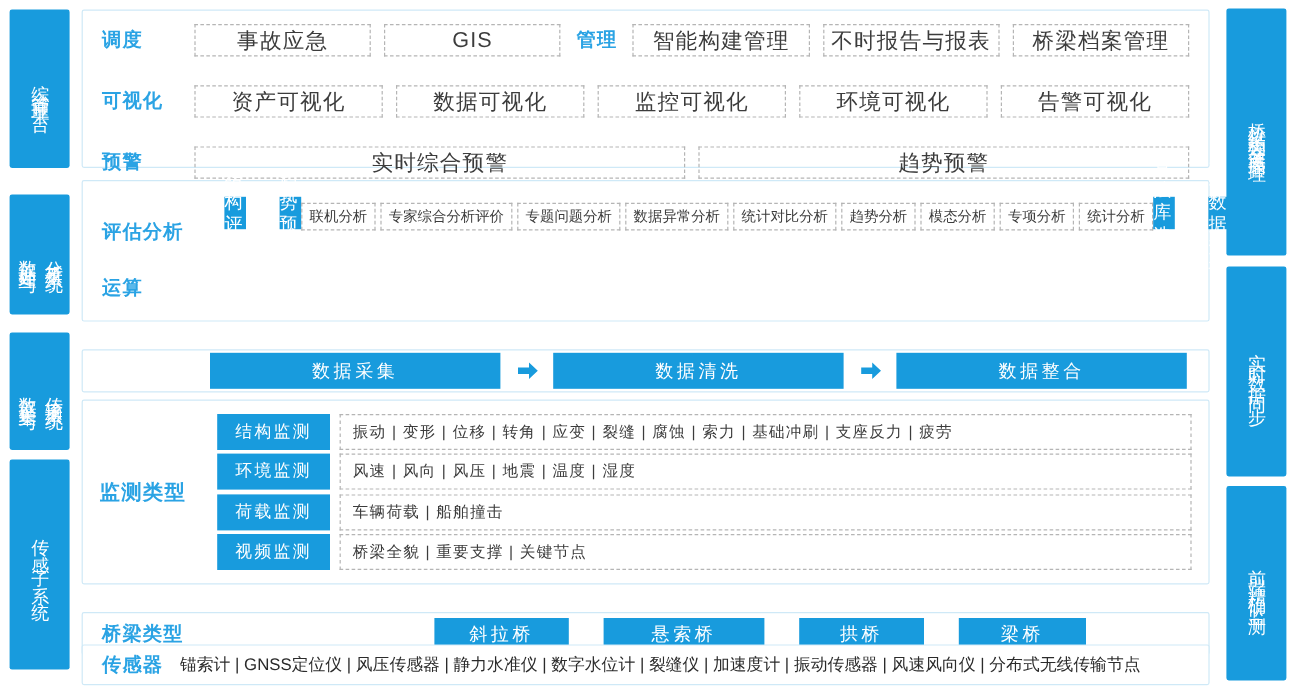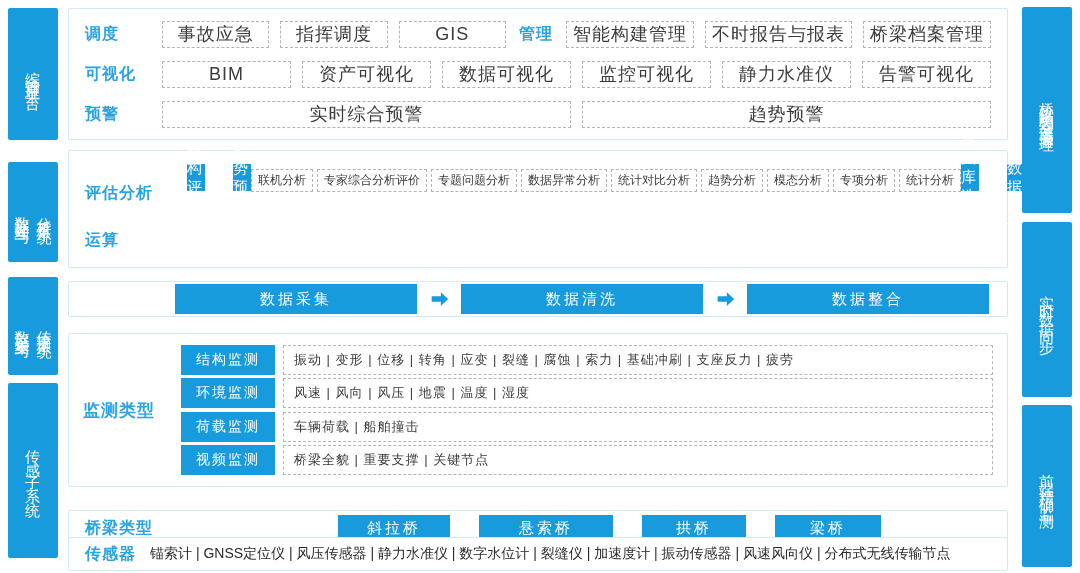--- a/index.html
+++ b/index.html
@@ -24,21 +24,21 @@
   #vl1{left:8px;top:8px;width:50px;height:132px;letter-spacing:5px;}
   #vl2{left:8px;top:162px;width:50px;height:100px;letter-spacing:3px;line-height:22px;}
   #vl3{left:8px;top:277px;width:50px;height:98px;letter-spacing:3px;line-height:22px;}
   #vl4{left:8px;top:383px;width:50px;height:175px;letter-spacing:13px;}
   #vr1{left:1022px;top:7px;width:50px;height:206px;letter-spacing:4px;}
   #vr2{left:1022px;top:222px;width:50px;height:175px;letter-spacing:9px;}
   #vr3{left:1022px;top:405px;width:50px;height:162px;letter-spacing:8px;}
   
   .panel{
     position:absolute;left:68px;width:940px;background:#fff;
-    border:1px solid var(--panel-border);border-radius:2px;box-sizing:border-box;
+    border:1px solid var(--panel-border);border-radius:2px;box-sizing:border-box;gap:24px;
   }
   
   #p1{top:8px;height:132px;padding:11px 16px;display:flex;flex-direction:column;justify-content:space-between;}
   .p1row{display:flex;align-items:center;gap:11px;height:28px;}
   .rlabel{flex:0 0 66px;color:var(--lblue);font-weight:bold;font-size:16px;letter-spacing:1px;}
   .rlabel.inline{flex:0 0 auto;padding:0 2px;}
   .dbox{
     flex:1;border:1px dashed var(--dash);color:var(--txt);font-size:18px;height:27px;
     display:flex;align-items:center;justify-content:center;white-space:nowrap;
     padding:0 6px;box-sizing:border-box;letter-spacing:1px;
@@ -54,21 +54,21 @@
   .bluebar{
     flex:1;background:var(--blue);color:#fff;font-size:15px;height:27px;letter-spacing:3px;
     display:flex;align-items:center;justify-content:center;
   }
   .subrow{display:flex;gap:4px;margin:5px 0;}
   .sbox{
     flex:1 1 auto;border:1px dashed var(--dash);font-size:12px;color:var(--txt);height:23px;
     display:flex;align-items:center;justify-content:center;white-space:nowrap;padding:0 6px;box-sizing:border-box;
   }
   
-  #p3{top:281px;height:36px;padding:9px 18px 9px 106px;display:flex;align-items:center;gap:8px;}
+  #p3{top:291px;height:36px;padding:9px 18px 9px 106px;display:flex;align-items:center;gap:8px;}
   .step{
     flex:1;background:var(--blue);color:#fff;height:30px;font-size:15px;letter-spacing:3px;
     display:flex;align-items:center;justify-content:center;
   }
   .arrow{flex:0 0 28px;display:flex;align-items:center;justify-content:center;}
   .arrow svg{width:22px;height:22px;fill:var(--blue);}
   
   #p4{top:333px;height:154px;padding:11px 14px;display:flex;gap:10px;}
   .p4label{flex:0 0 88px;display:flex;align-items:center;color:var(--lblue);font-weight:bold;font-size:17px;letter-spacing:1px;}
   .p4rows{flex:1;display:flex;flex-direction:column;justify-content:space-between;}
@@ -108,34 +108,32 @@
   <div class="vlabel" id="vl4">传感子系统</div>
 
   <div class="vlabel" id="vr1">桥梁结构安全健康管理</div>
   <div class="vlabel" id="vr2">实时数据同步</div>
   <div class="vlabel" id="vr3">前端精确监测</div>
 
   <div class="panel" id="p1">
     <div class="p1row">
       <span class="rlabel">调度</span>
       <span class="dbox">事故应急</span>
-      <span class="dbox">指挥调度</span>
       <span class="dbox">GIS</span>
       <span class="rlabel inline">管理</span>
       <span class="dbox">智能构建管理</span>
       <span class="dbox">不时报告与报表</span>
       <span class="dbox">桥梁档案管理</span>
     </div>
     <div class="p1row">
       <span class="rlabel">可视化</span>
-      <span class="dbox">BIM</span>
       <span class="dbox">资产可视化</span>
       <span class="dbox">数据可视化</span>
       <span class="dbox">监控可视化</span>
-      <span class="dbox">静力水准仪</span>
+      <span class="dbox">环境可视化</span>
       <span class="dbox">告警可视化</span>
     </div>
     <div class="p1row">
       <span class="rlabel">预警</span>
       <span class="dbox">实时综合预警</span>
       <span class="dbox">趋势预警</span>
     </div>
   </div>
 
   <div class="panel" id="p2">

